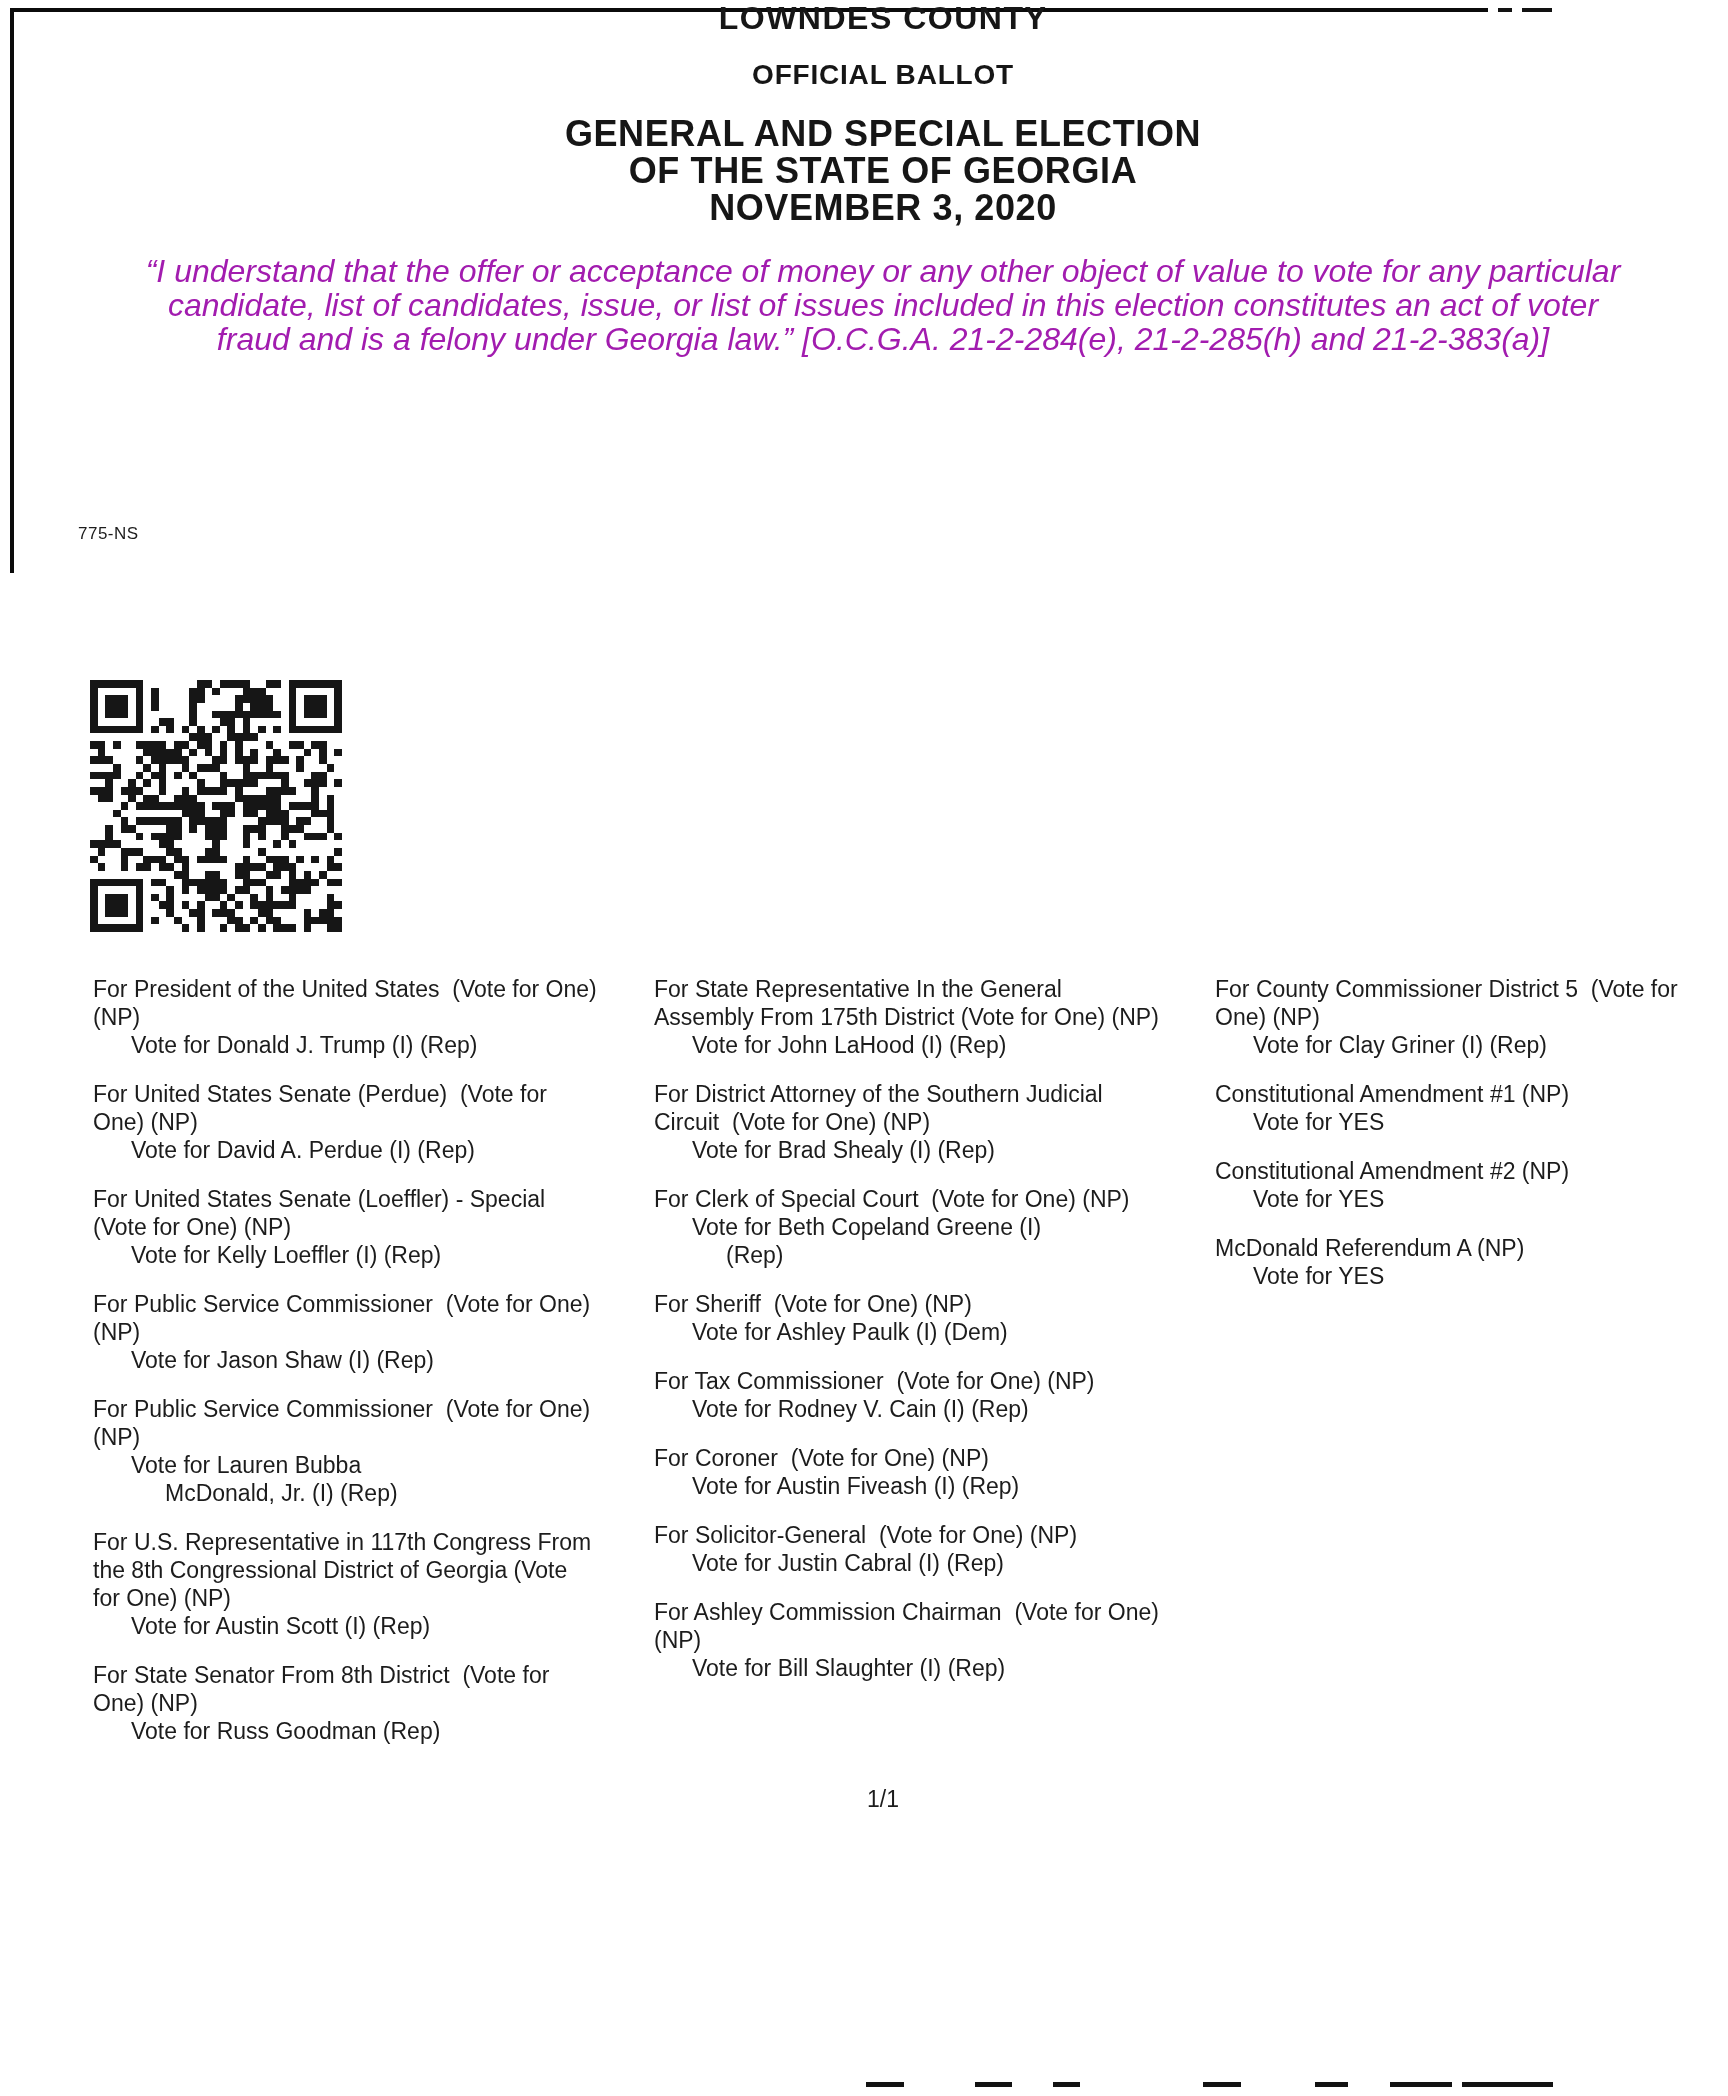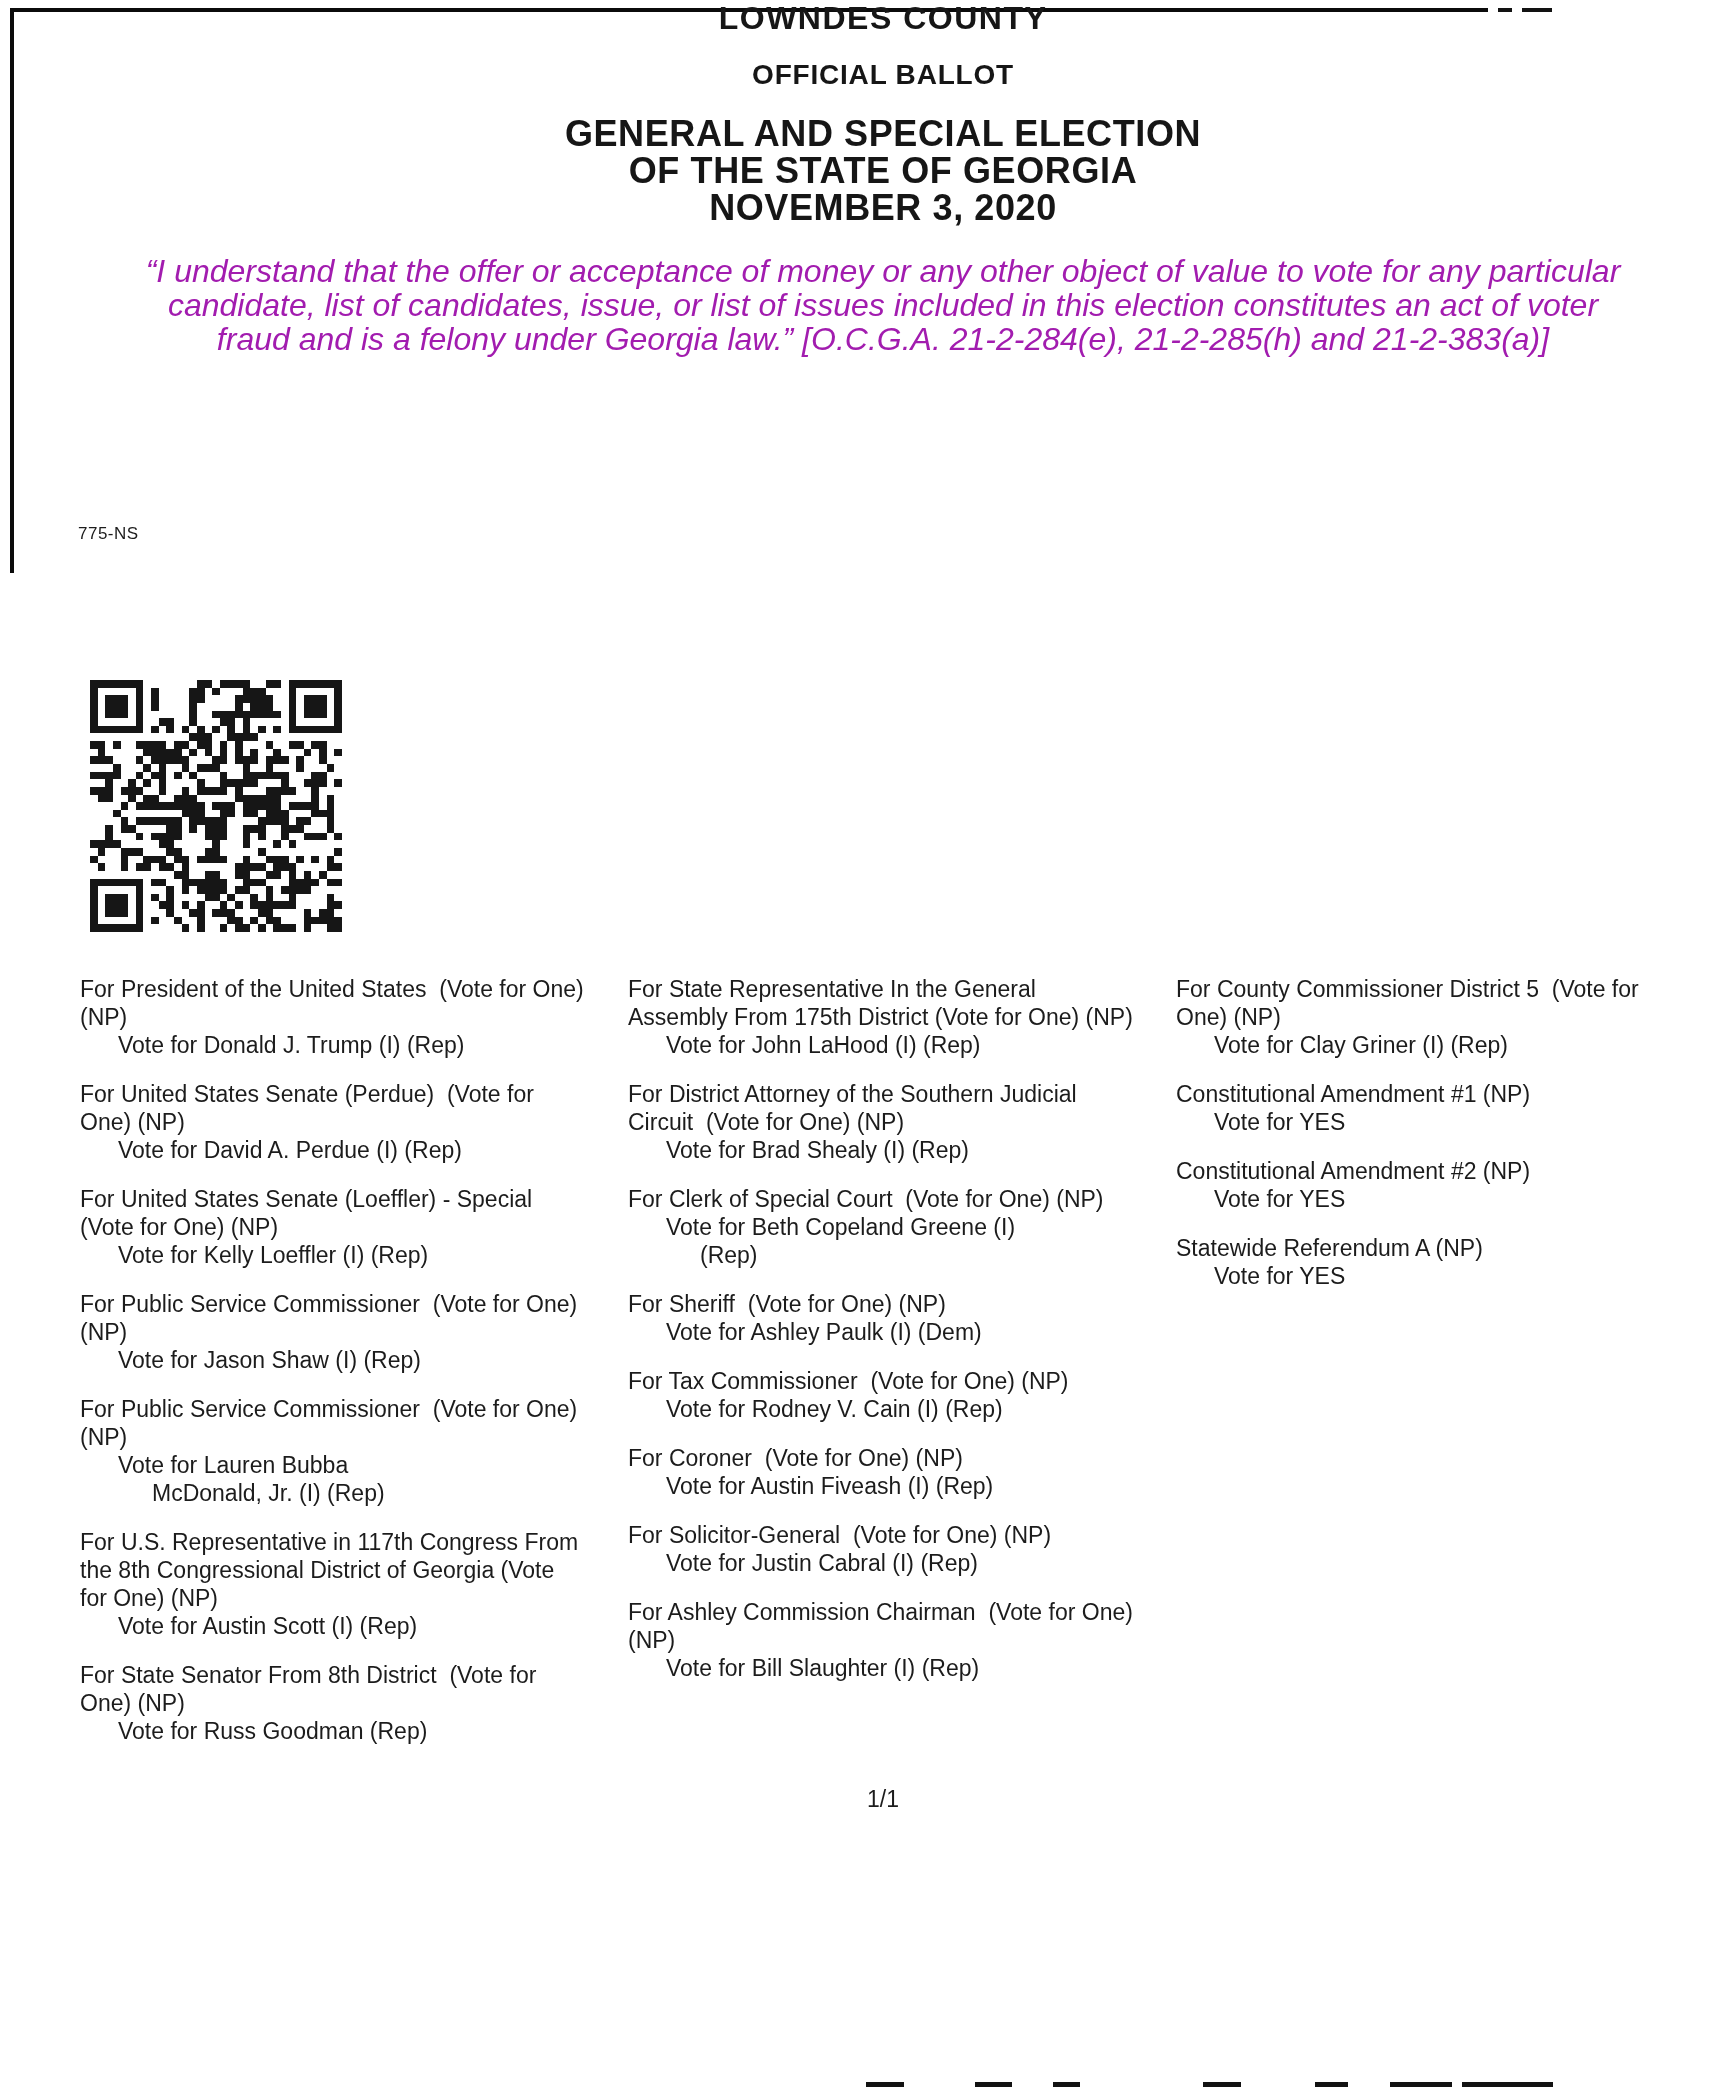--- a/index.html
+++ b/index.html
@@ -28,21 +28,21 @@
   .county      { font-size:32px; font-weight:bold; letter-spacing:1.5px; }
   .ballot-type { margin-top:22px;  font-size:28px; font-weight:bold; letter-spacing:0.8px; }
   .election    { margin-top:24px;  font-size:36px; font-weight:bold; line-height:37px; letter-spacing:0.6px; }
   .disclaimer  { margin:28px auto 0; width:1500px; font-style:italic; font-size:32px; line-height:34px; color:#a21caf; }
 
   .style-code { position:absolute; left:78px; top:524px; font-size:17px; letter-spacing:0.5px; }
 
   .qr { position:absolute; left:82px; top:680px; width:268px; height:252px; shape-rendering:crispEdges; }
 
   .columns { position:absolute; left:80px; top:975px; display:flex; gap:43px; }
-  .col { width:505px; flex:0 0 505px; }
+  .col { width:505px; flex:0 0 505px;margin-left:13px; }
   .contest { margin-bottom:21px; }
   .office {
     font-size:23px; line-height:28px; white-space:pre-wrap;
   }
   .selection {
     font-size:23px; line-height:28px; white-space:pre-wrap;
     padding-left:72px; text-indent:-34px;
   }
 
   .page-number { position:absolute; left:38px; right:0; top:1786px; text-align:center; font-size:23px; }
@@ -151,21 +151,21 @@
       </div>
       <div class="contest">
         <div class="office">Constitutional Amendment #1 (NP)</div>
         <div class="selection">Vote for YES</div>
       </div>
       <div class="contest">
         <div class="office">Constitutional Amendment #2 (NP)</div>
         <div class="selection">Vote for YES</div>
       </div>
       <div class="contest">
-        <div class="office">Statewide Referendum A (NP)</div>
+        <div class="office">McDonald Referendum A (NP)</div>
         <div class="selection">Vote for YES</div>
       </div>
     </section>
 
   </main>
 
   <footer class="page-number">1/1</footer>
 
   <div class="dash b1"></div>
   <div class="dash b2"></div>

